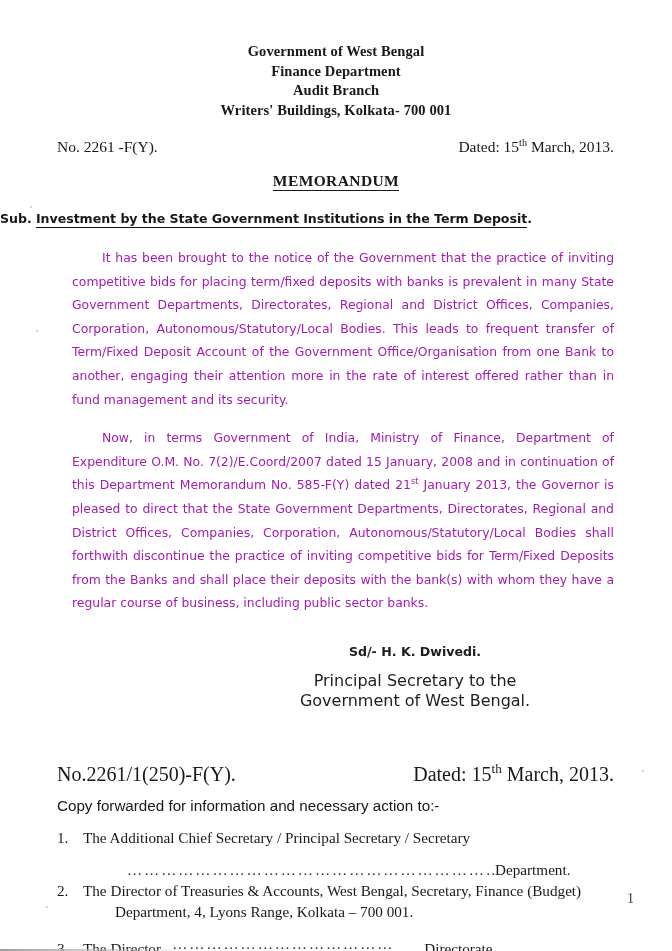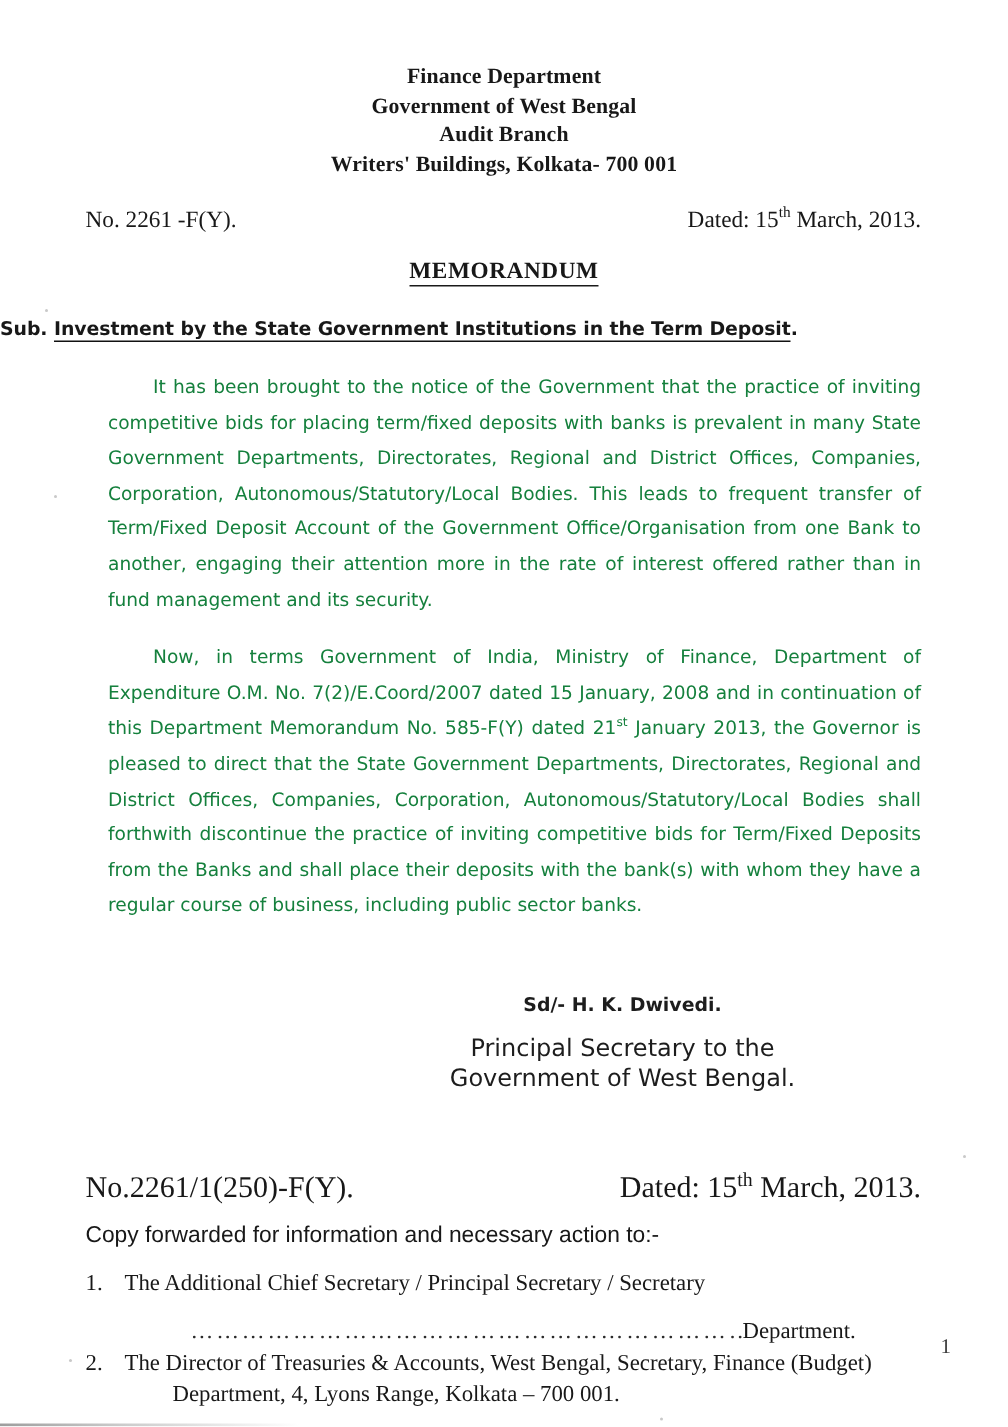--- a/index.html
+++ b/index.html
@@ -72,41 +72,40 @@
   }
 
   
   .body {
     margin: 20px 58px 0 72px;
     font-family: "DejaVu Sans", "Liberation Sans", sans-serif;
     font-size: 12.4px;
     line-height: 23.6px;
     text-align: justify;
     text-justify: inter-word;
-    color: #15803d;
+    color: #a21caf;
   }
   .body p {
     margin: 0 0 15px 0;
     text-indent: 30px;
   }
   .body p:last-child { margin-bottom: 0; }
 
   
   .signature {
     margin-top: 26px;
     margin-right: 52px;
     text-align: center;
     font-family: "DejaVu Sans", "Liberation Sans", sans-serif;
     color: #1d1d1d;
   }
   .sig-inner {
     display: inline-block;
     text-align: center;
     margin-left: 210px;
-    margin-top: 18px;
   }
   .sig-name {
     font-weight: bold;
     font-size: 12.6px;
     line-height: 21px;
   }
   .sig-role {
     font-size: 16px;
     line-height: 20px;
     margin-top: 9px;
@@ -189,22 +188,22 @@
     background: #c9c9c9;
     border-radius: 50%;
   }
 </style>
 </head>
 <body>
 
 <div class="page">
 
   <div class="letterhead">
+    <div>Government of West Bengal</div>
     <div>Finance Department</div>
-    <div>Government of West Bengal</div>
     <div>Audit Branch</div>
     <div>Writers' Buildings, Kolkata- 700 001</div>
   </div>
 
   <div class="refrow">
     <div class="memo-no">No. 2261 -F(Y).</div>
     <div class="memo-date"><span>Dated: 15</span><sup>th</sup><span> March, 2013.</span></div>
   </div>
 
   <div class="memo-title">

